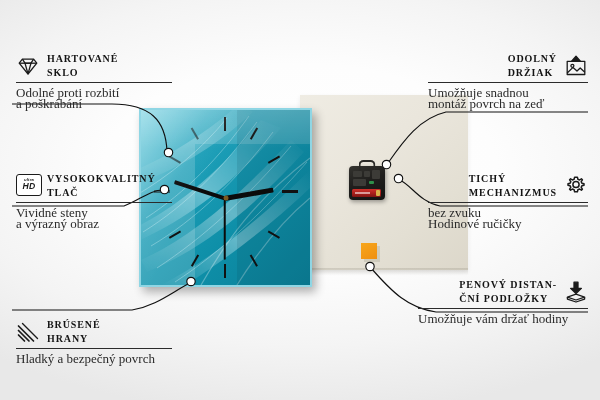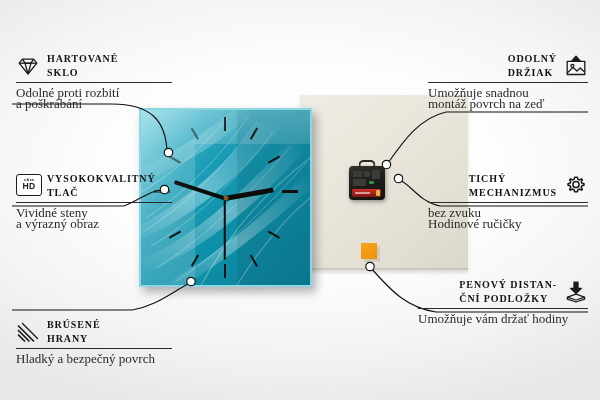--- a/index.html
+++ b/index.html
@@ -86,21 +86,21 @@
   }
   .rule{height:1px;background:#2b2b2b;margin:3px 0 3.5px 0;}
   .feat-desc{
     font-family:"Liberation Serif", serif;
     font-size:13px;line-height:11.4px;color:#2a2a2a;
   }
   .left .feat-head{justify-content:flex-start;}
   .left .feat-title,.left .feat-desc{text-align:left;}
   .right .feat-head{justify-content:flex-end;}
   .right .feat-title,.right .feat-desc{text-align:left;}
-  .icon{flex:0 0 auto;width:24px;height:24px;display:block;}
+  .icon{flex:0 0 auto;width:24px;height:24px;display:block;font-style:italic;}
   .icon svg{display:block;width:24px;height:24px;}
 
   
   .hd-badge{
     width:24px;height:20px;border:1.6px solid #1b1b1b;border-radius:3px;
     display:flex;flex-direction:column;align-items:center;justify-content:center;
     font-family:"Liberation Sans", sans-serif;color:#1b1b1b;background:#fff;
   }
   .hd-ultra{font-size:4.2px;letter-spacing:.2px;line-height:4.4px;font-weight:bold;}
   .hd-main{font-size:8.6px;font-weight:bold;line-height:9px;letter-spacing:.3px;}

